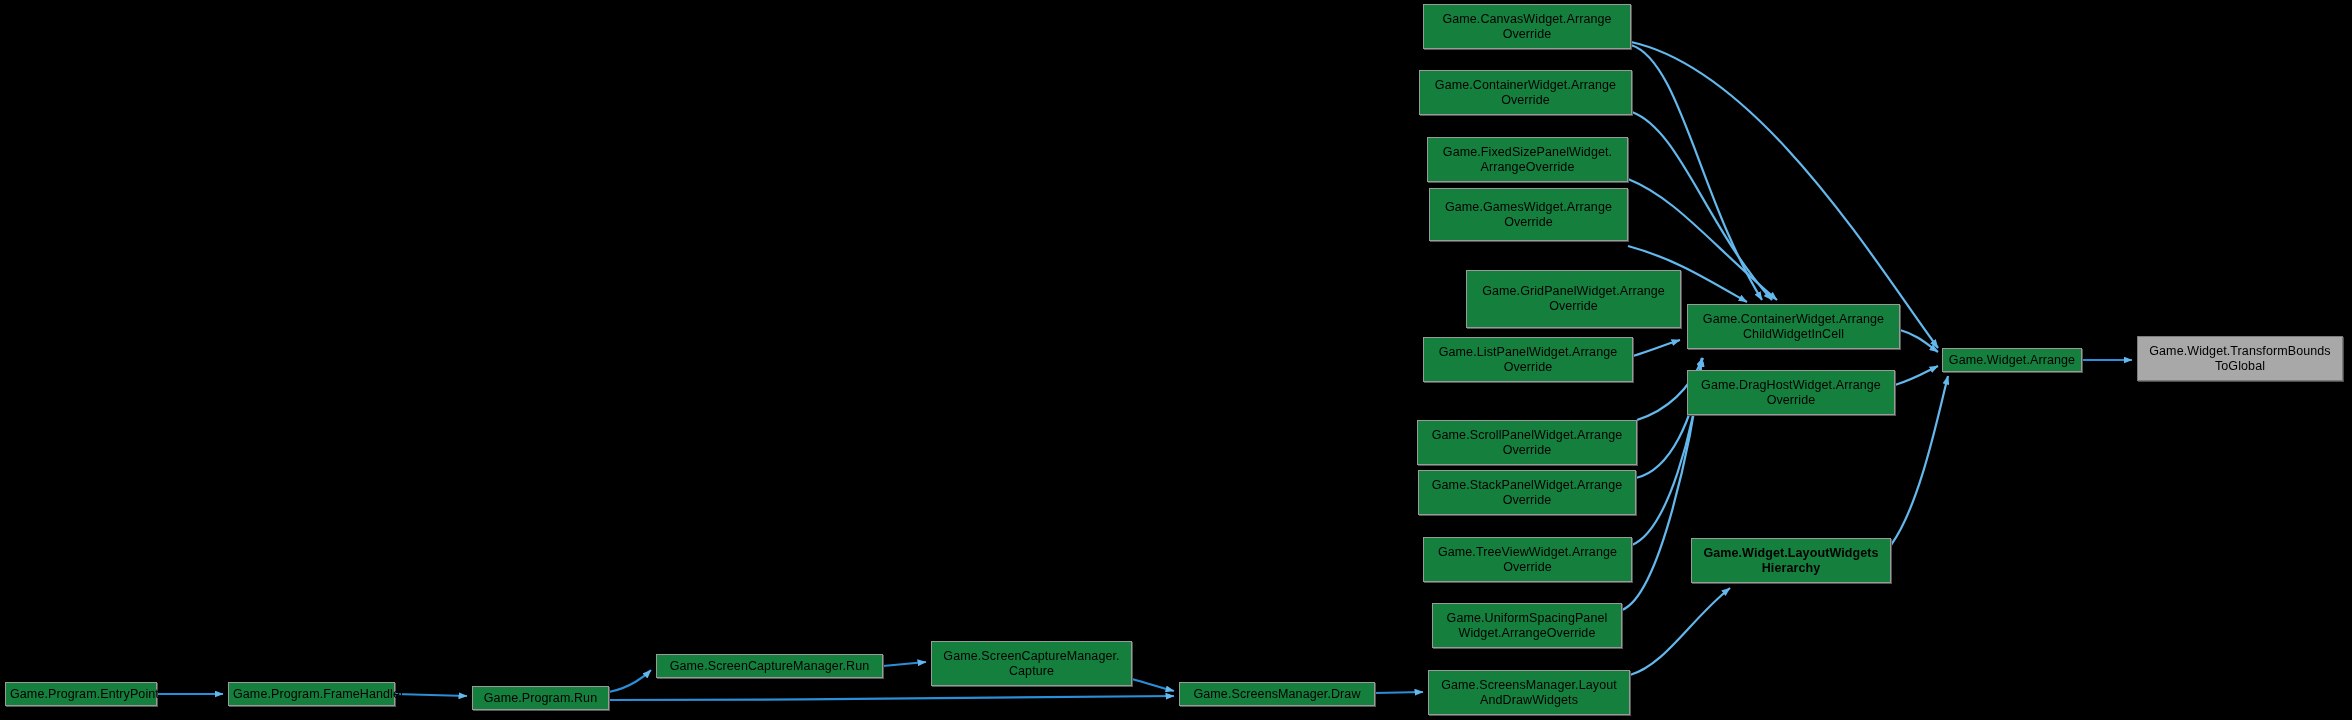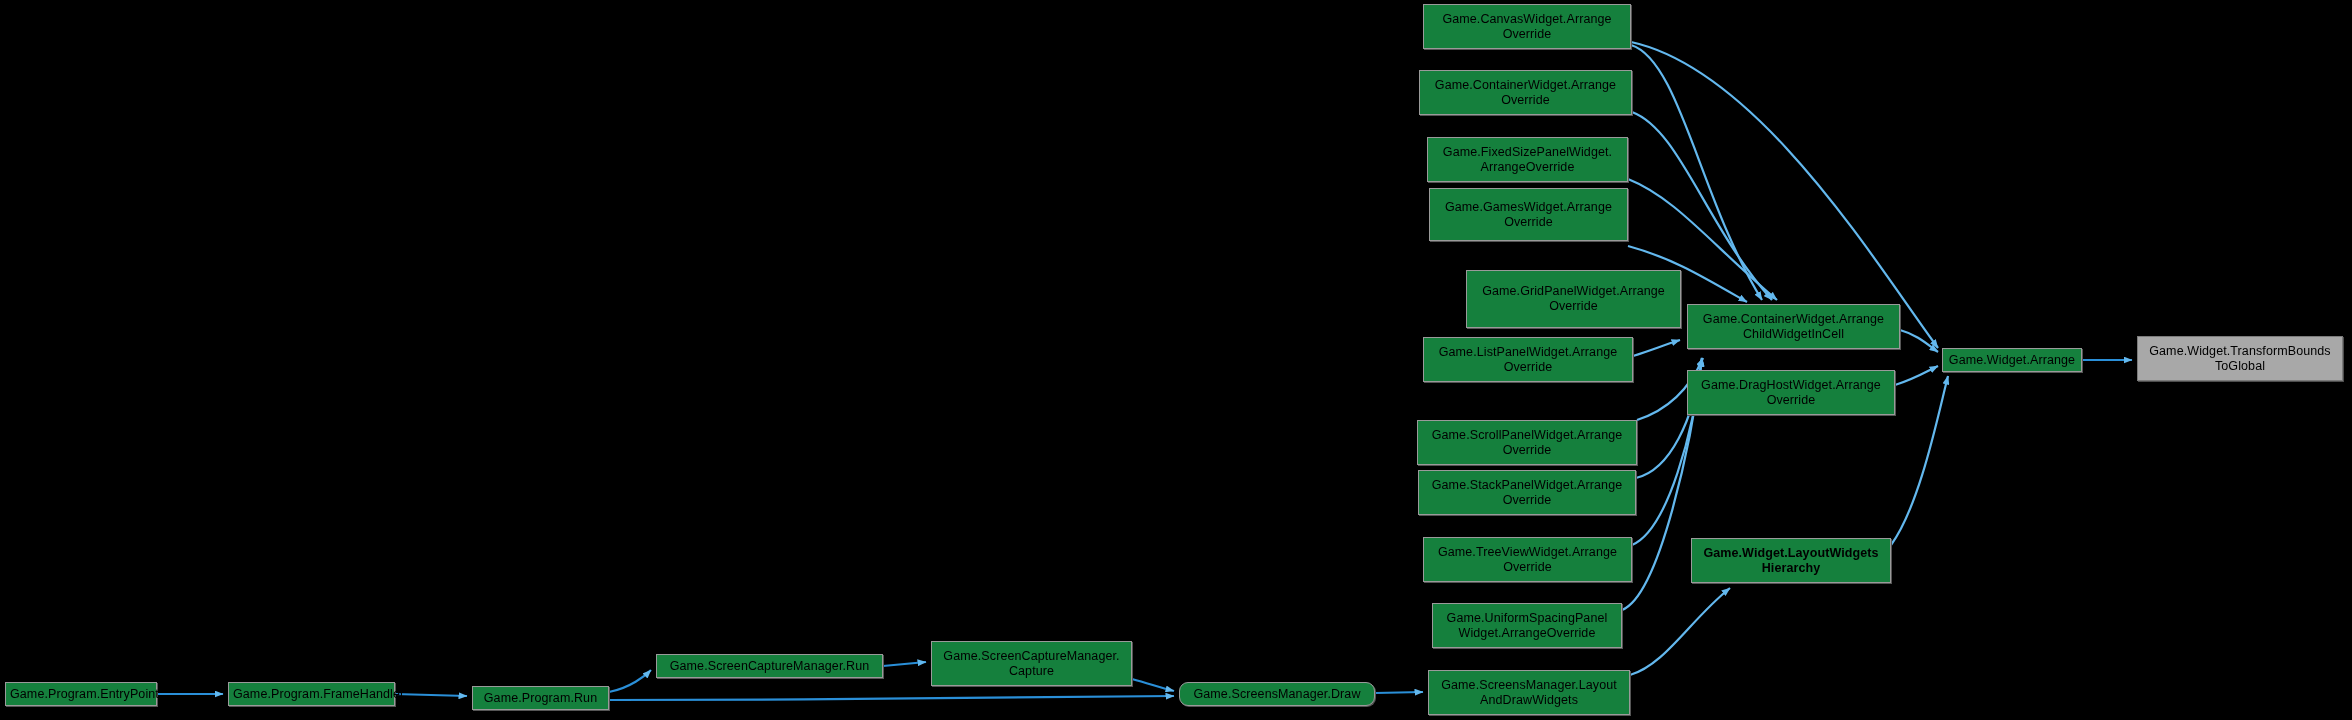--- a/index.html
+++ b/index.html
@@ -114,15 +114,15 @@
 Hierarchy</span></div>
       <div class="node" style="left: 1942px; top: 348px; width: 140px; height: 24px;"><span>Game.Widget.Arrange</span></div>
       <div class="node current" style="left: 2137px; top: 336px; width: 206px; height: 45px;"><span>Game.Widget.TransformBounds
 ToGlobal</span></div>
       <div class="node" style="left: 5px; top: 682px; width: 152px; height: 24px;"><span>Game.Program.EntryPoint</span></div>
       <div class="node" style="left: 228px; top: 682px; width: 167px; height: 24px;"><span>Game.Program.FrameHandler</span></div>
       <div class="node" style="left: 472px; top: 686px; width: 137px; height: 24px;"><span>Game.Program.Run</span></div>
       <div class="node" style="left: 656px; top: 654px; width: 227px; height: 24px;"><span>Game.ScreenCaptureManager.Run</span></div>
       <div class="node" style="left: 931px; top: 641px; width: 201px; height: 45px;"><span>Game.ScreenCaptureManager.
 Capture</span></div>
-      <div class="node" style="left: 1179px; top: 682px; width: 196px; height: 24px; border-radius: 9px;"><span>Game.ScreensManager.Draw</span></div>
+      <div class="node" style="left: 1179px; top: 682px; width: 196px; height: 24px;"><span>Game.ScreensManager.Draw</span></div>
     </div>
 </div>
 
 </body></html>

